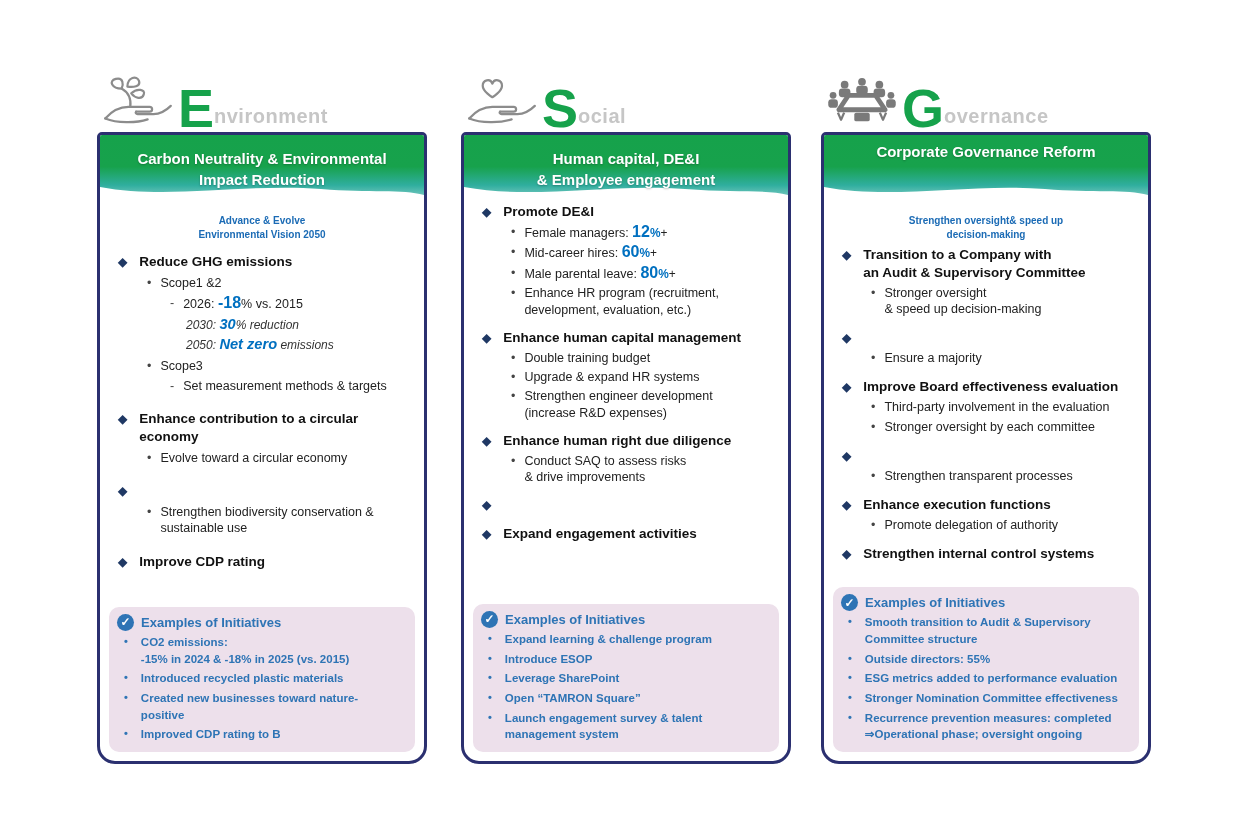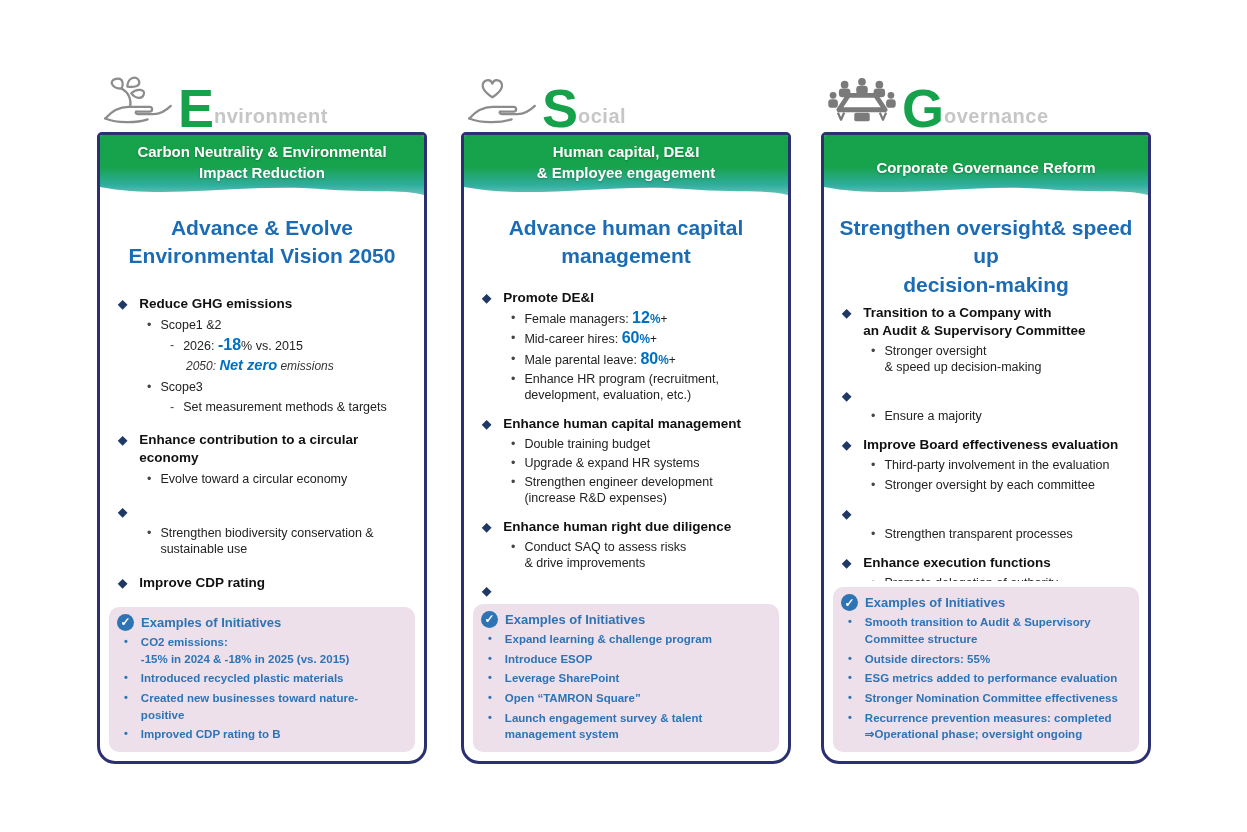--- a/index.html
+++ b/index.html
@@ -16,27 +16,27 @@
   .icon-slot svg { width: 74px; height: 54px; display: block; }
   .big-letter { font-size: 54px; font-weight: 800; color: #16A24B; line-height: 0.82; margin-left: 3px; }
   .word-rest { font-size: 20px; font-weight: 700; color: #C6C6C6; letter-spacing: 0.5px; padding-bottom: 2px; }
 
   .card { margin-top: 2px; height: 632px; background: #fff; border: 3px solid #2B3070;
           border-radius: 5px 5px 18px 18px; display: flex; flex-direction: column; overflow: hidden; }
 
   .banner { position: relative; flex: none; height: 66px;
             background: linear-gradient(180deg, #16A24B 0%, #17A24C 48%, #2FAE9E 76%, #8FD0CC 100%); }
   .banner-title { position: relative; z-index: 2; color: #fff; font-weight: 700; font-size: 15px;
-                  line-height: 1.4; text-align: center; padding-top: 6px; white-space: pre-line;
+                  line-height: 1.4; text-align: center; padding-top: 13px; white-space: pre-line;
                   text-shadow: 0 1px 2px rgba(0,0,0,0.25); }
-  .banner.single .banner-title { padding-top: 22px; }
+  .banner.single .banner-title { padding-top: 6px; }
   .wave { position: absolute; left: 0; bottom: -1px; width: 100%; height: 20px; z-index: 1; }
 
-  .subtitle { color: #1B6BB5; font-weight: 700; font-size: 21px; line-height: 1.35;
-              text-align: center; white-space: pre-line; margin: 13px 6px 22px; }
+  .subtitle { color: #1B6BB5; font-weight: 700; font-size: 10px; line-height: 1.35;
+              text-align: center; white-space: pre-line; margin: 13px 6px 10px; }
   .col-gov .subtitle { margin-bottom: 3px; }
   .col-soc .subtitle { margin-bottom: 16px; }
 
   .content { flex: 1 1 auto; min-height: 0; overflow: hidden; padding: 2px 10px 0 10px; }
   .section { margin-bottom: 16px; }
   .col-soc .section { margin-bottom: 11px; }
   .col-gov .section { margin-bottom: 12px; }
 
   .sec-heading { display: flex; gap: 12px; padding-left: 8px; font-weight: 700; color: #111;
                  font-size: 13.5px; line-height: 1.32; white-space: pre-line; }
@@ -98,20 +98,21 @@
             <path d="M0 5 C70 18 150 1 225 7 C275 11 308 7 330 13 L330 20 L0 20 Z" fill="#ffffff"></path>
           </svg>
       </div>
       <div class="subtitle">Advance &amp; Evolve
 Environmental Vision 2050</div>
       <div class="content">
           <div class="section">
             <div class="sec-heading"><span class="diamond">◆</span><span>Reduce GHG emissions</span></div>
             <div class="item lv1"><span class="marker">•</span><span><span>Scope1 &amp;2</span></span></div>
             <div class="item lv2"><span class="marker">-</span><span><span>2026: </span><span class="seg-num">-18</span><span>% vs. 2015</span></span></div>
+            <div class="item lv3"><span><span class="seg-it">2030: </span><span class="seg-numit">30</span><span class="seg-it">% reduction</span></span></div>
             <div class="item lv3"><span><span class="seg-it">2050: </span><span class="seg-numit">Net zero</span><span class="seg-it"> emissions</span></span></div>
             <div class="item lv1"><span class="marker">•</span><span><span>Scope3</span></span></div>
             <div class="item lv2"><span class="marker">-</span><span><span>Set measurement methods &amp; targets</span></span></div>
           </div>
           <div class="section">
             <div class="sec-heading"><span class="diamond">◆</span><span>Enhance contribution to a circular
 economy</span></div>
             <div class="item lv1"><span class="marker">•</span><span><span>Evolve toward a circular economy</span></span></div>
           </div>
           <div class="section">
@@ -156,21 +157,20 @@
       <span class="word-rest">ocial</span>
     </div>
     <div class="card">
       <div class="banner">
         <div class="banner-title">Human capital, DE&amp;I
 &amp; Employee engagement</div>
         <svg class="wave" viewBox="0 0 330 20" preserveAspectRatio="none">
             <path d="M0 5 C70 18 150 1 225 7 C275 11 308 7 330 13 L330 20 L0 20 Z" fill="#ffffff"></path>
           </svg>
       </div>
-      <div class="subtitle">Advance human capital management</div>
       <div class="content">
           <div class="section">
             <div class="sec-heading"><span class="diamond">◆</span><span>Promote DE&amp;I</span></div>
             <div class="item lv1"><span class="marker">•</span><span><span>Female managers: </span><span class="seg-num">12</span><span class="seg-pct">%</span><span class="seg-plus">+</span></span></div>
             <div class="item lv1"><span class="marker">•</span><span><span>Mid-career hires: </span><span class="seg-num">60</span><span class="seg-pct">%</span><span class="seg-plus">+</span></span></div>
             <div class="item lv1"><span class="marker">•</span><span><span>Male parental leave: </span><span class="seg-num">80</span><span class="seg-pct">%</span><span class="seg-plus">+</span></span></div>
             <div class="item lv1"><span class="marker">•</span><span><span>Enhance HR program (recruitment,
 development, evaluation, etc.)</span></span></div>
           </div>
           <div class="section">

